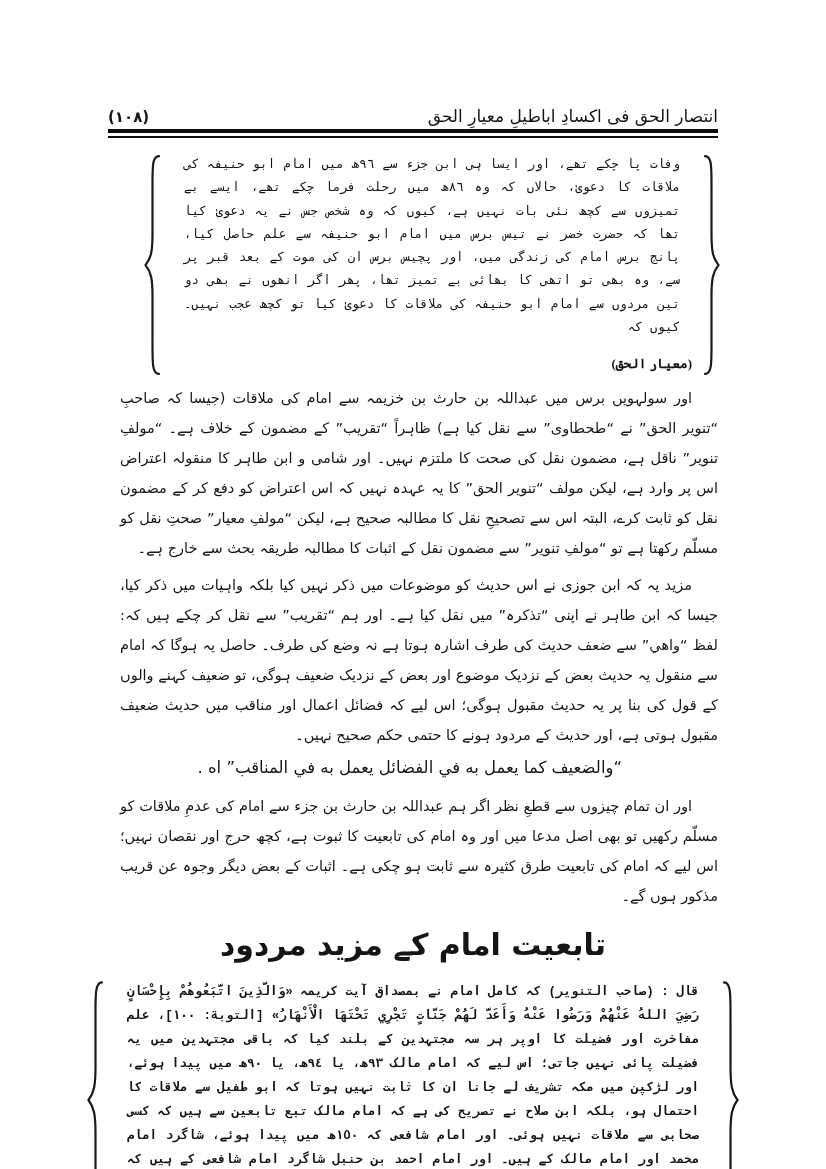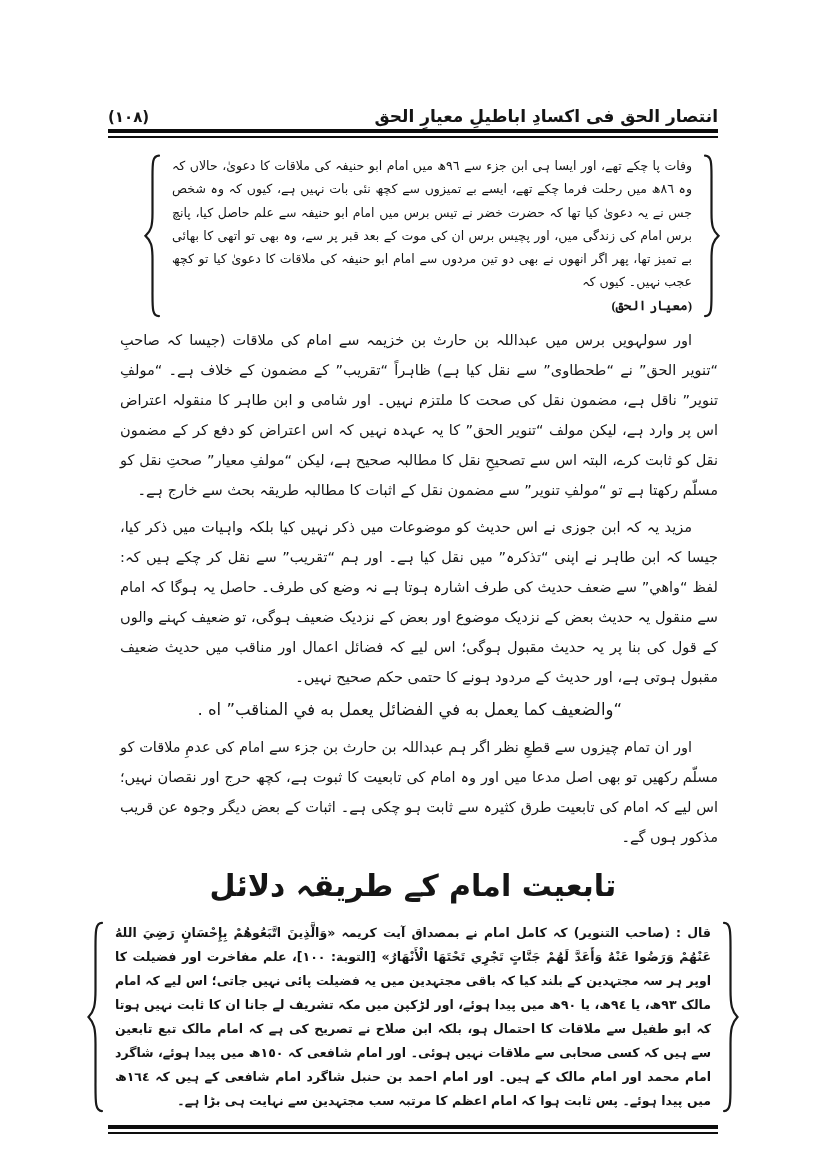--- a/index.html
+++ b/index.html
@@ -24,21 +24,21 @@
   }
   
   .header-row {
     display: flex;
     direction: rtl;
     justify-content: space-between;
     align-items: flex-end;
   }
   .book-title {
     font-size: 17px;
-    font-weight: bold;
+    font-weight: normal;
     letter-spacing: -0.2px;
   }
   .page-number {
     font-size: 15px;
     font-weight: bold;
     direction: ltr;
   }
   .double-rule {
     height: 3px;
     border-top: 4px solid #0d0d0d;
@@ -60,21 +60,21 @@
     font-size: 12.5px;
     line-height: 1.86;
   }
   .bottom-quote {
     width: 596px;
     margin: 4px auto 0 auto;
     font-size: 12.5px;
     font-weight: bold;
     line-height: 1.92;
   }
-  .quote-block p { margin: 0; }
+  .quote-block p { margin: 12px; font-family: Liberation Mono, monospace; }
   .brace {
     position: absolute;
     top: 0;
     width: 22px;
     height: 100%;
   }
   .brace-left  { left: -30px; }
   .brace-right { right: -30px; }
   .brace path {
     fill: none;
@@ -145,21 +145,21 @@
     </div>
   </div>
 
   <p class="para">اور سولہویں برس میں عبداللہ بن حارث بن خزیمہ سے امام کی ملاقات (جیسا کہ صاحبِ “تنویر الحق” نے “طحطاوی” سے نقل کیا ہے) ظاہراً “تقریب” کے مضمون کے خلاف ہے۔ “مولفِ تنویر” ناقل ہے، مضمون نقل کی صحت کا ملتزم نہیں۔ اور شامی و ابن طاہر کا منقولہ اعتراض اس پر وارد ہے، لیکن مولف “تنویر الحق” کا یہ عہدہ نہیں کہ اس اعتراض کو دفع کر کے مضمون نقل کو ثابت کرے، البتہ اس سے تصحیحِ نقل کا مطالبہ صحیح ہے، لیکن “مولفِ معیار” صحتِ نقل کو مسلّم رکھتا ہے تو “مولفِ تنویر” سے مضمون نقل کے اثبات کا مطالبہ طریقہ بحث سے خارج ہے۔</p>
   <p class="para">مزید یہ کہ ابن جوزی نے اس حدیث کو موضوعات میں ذکر نہیں کیا بلکہ واہیات میں ذکر کیا، جیسا کہ ابن طاہر نے اپنی “تذکرہ” میں نقل کیا ہے۔ اور ہم “تقریب” سے نقل کر چکے ہیں کہ: لفظ “واهي” سے ضعف حدیث کی طرف اشارہ ہوتا ہے نہ وضع کی طرف۔ حاصل یہ ہوگا کہ امام سے منقول یہ حدیث بعض کے نزدیک موضوع اور بعض کے نزدیک ضعیف ہوگی، تو ضعیف کہنے والوں کے قول کی بنا پر یہ حدیث مقبول ہوگی؛ اس لیے کہ فضائل اعمال اور مناقب میں حدیث ضعیف مقبول ہوتی ہے، اور حدیث کے مردود ہونے کا حتمی حکم صحیح نہیں۔</p>
 
   <p class="arabic-line arabic-quote">“والضعيف كما يعمل به في الفضائل يعمل به في المناقب” اه .</p>
 
   <p class="para">اور ان تمام چیزوں سے قطعِ نظر اگر ہم عبداللہ بن حارث بن جزء سے امام کی عدمِ ملاقات کو مسلّم رکھیں تو بھی اصل مدعا میں اور وہ امام کی تابعیت کا ثبوت ہے، کچھ حرج اور نقصان نہیں؛ اس لیے کہ امام کی تابعیت طرق کثیرہ سے ثابت ہو چکی ہے۔ اثبات کے بعض دیگر وجوہ عن قریب مذکور ہوں گے۔</p>
 
-  <h2 class="section-heading">تابعیت امام کے طریقہ دلائل</h2>
+  <h2 class="section-heading">تابعیت امام کے مزید مردود</h2>
 
   <div class="quote-block bottom-quote">
     <svg class="brace brace-left" viewBox="0 0 22 100" preserveAspectRatio="none">
       <path d="M 17 1 C 10 1 10.5 6 10.5 16 L 10.5 36 C 10.5 44 9 47 3.5 50 C 9 53 10.5 56 10.5 64 L 10.5 84 C 10.5 94 10 99 17 99"></path>
     </svg>
     <svg class="brace brace-right" viewBox="0 0 22 100" preserveAspectRatio="none">
       <path d="M 5 1 C 12 1 11.5 6 11.5 16 L 11.5 36 C 11.5 44 13 47 18.5 50 C 13 53 11.5 56 11.5 64 L 11.5 84 C 11.5 94 12 99 5 99"></path>
     </svg>
     <p>قال : (صاحب التنوير) کہ کامل امام نے بمصداق آیت کریمہ «وَالَّذِينَ اتَّبَعُوهُمْ بِإِحْسَانٍ رَضِيَ اللهُ عَنْهُمْ وَرَضُوا عَنْهُ وَأَعَدَّ لَهُمْ جَنَّاتٍ تَجْرِي تَحْتَهَا الْأَنْهَارُ» [التوبة: ١٠٠]، علم مفاخرت اور فضیلت کا اوپر ہر سہ مجتہدین کے بلند کیا کہ باقی مجتہدین میں یہ فضیلت پائی نہیں جاتی؛ اس لیے کہ امام مالک ٩٣ھ، یا ٩٤ھ، یا ٩٠ھ میں پیدا ہوئے، اور لڑکپن میں مکہ تشریف لے جانا ان کا ثابت نہیں ہوتا کہ ابو طفیل سے ملاقات کا احتمال ہو، بلکہ ابن صلاح نے تصریح کی ہے کہ امام مالک تبع تابعین سے ہیں کہ کسی صحابی سے ملاقات نہیں ہوئی۔ اور امام شافعی کہ ١٥٠ھ میں پیدا ہوئے، شاگرد امام محمد اور امام مالک کے ہیں۔ اور امام احمد بن حنبل شاگرد امام شافعی کے ہیں کہ ١٦٤ھ میں پیدا ہوئے۔ پس ثابت ہوا کہ امام اعظم کا مرتبہ سب مجتہدین سے نہایت ہی بڑا ہے۔</p>
   </div>

